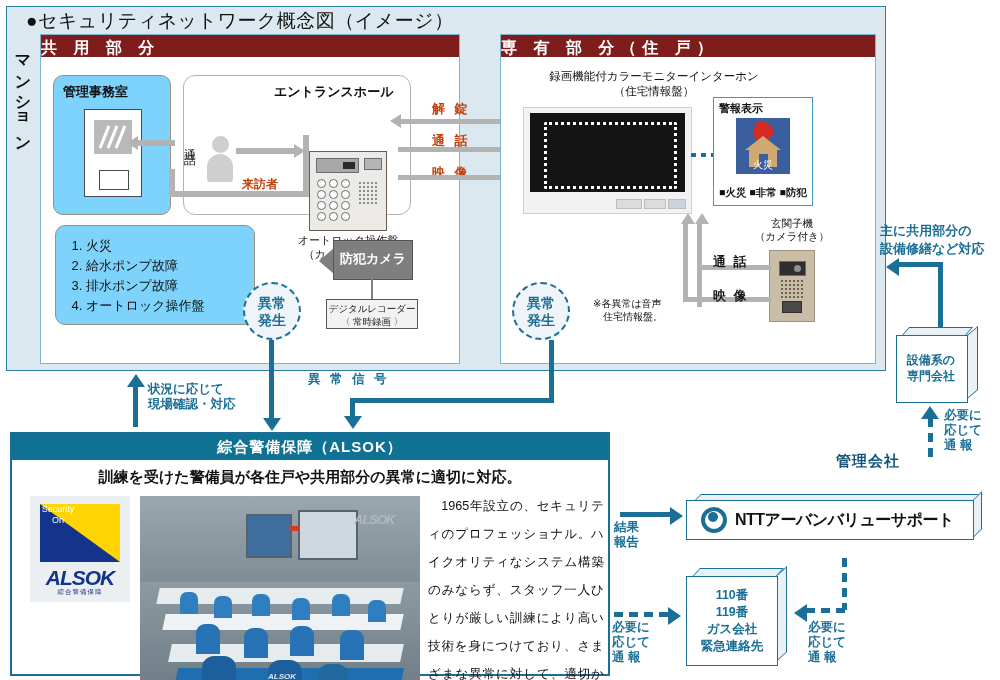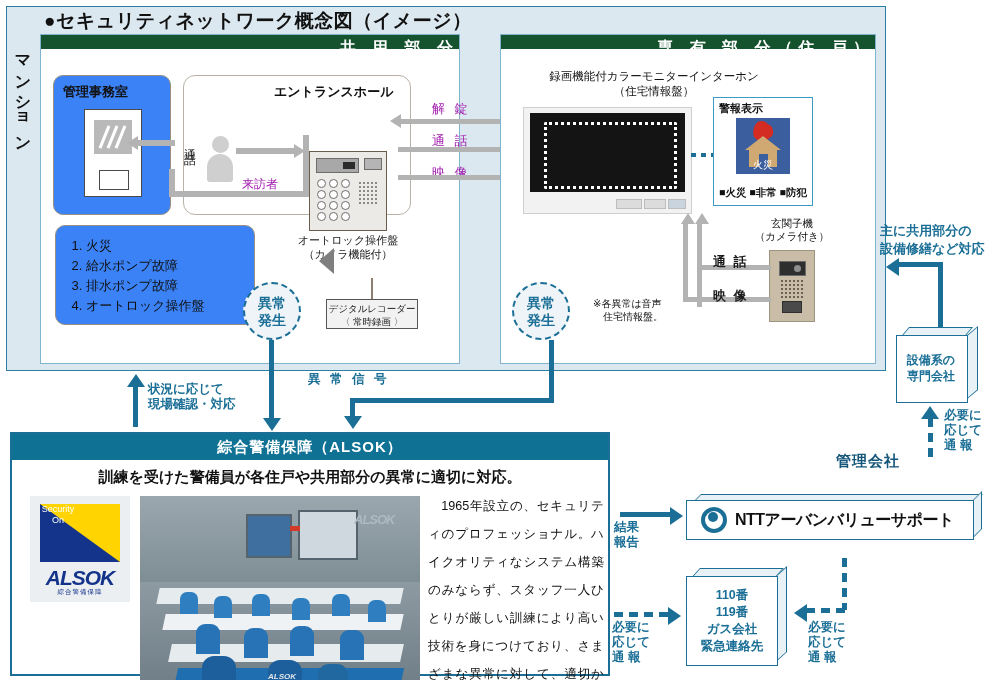--- a/index.html
+++ b/index.html
@@ -14,43 +14,43 @@
 
   
   #mansion-panel{
     left:6px;top:6px;width:880px;height:365px;
     border:1px solid #2b7fa3;
     background:#dce8f0;
     box-sizing:border-box;
   }
   #diagram-title{
     left:26px;top:8px;width:520px;
-    font-size:19px;font-weight:bold;letter-spacing:.5px;color:#111;margin-left:18px;
+    font-size:19px;font-weight:normal;letter-spacing:.5px;color:#111;
   }
   #mansion-vlabel{
     left:10px;top:44px;width:26px;height:140px;
     writing-mode:vertical-rl;
     font-size:16px;font-weight:bold;color:#111;
     letter-spacing:2px;line-height:26px;
   }
   .sec-box{
     background:#ffffff;border:1px solid #7fb4cc;box-sizing:border-box;
   }
   .sec-head{
-    background:#14532d;color:#fff;text-align:right;font-weight:bold;
-    font-size:16px;letter-spacing:6px;line-height:26px;height:14px;
+    background:#7f1d1d;color:#fff;text-align:left;font-weight:bold;
+    font-size:16px;letter-spacing:6px;line-height:26px;height:22px;
   }
 
   
   #common-area{left:40px;top:34px;width:420px;height:330px;}
   #private-area{left:500px;top:34px;width:376px;height:330px;}
 
   .round-box{
     position:absolute;border:1.5px solid #9a8f80;border-radius:10px;
-    background:#3b82f6;box-sizing:border-box;
+    background:#7dd3fc;box-sizing:border-box;
   }
   .round-box-b{
     position:absolute;border:1.5px solid #b9b2a6;border-radius:12px;
     background:#fff;box-sizing:border-box;
   }
   .bx-title{font-size:13px;font-weight:bold;color:#111;}
 
   
   .dev-office{position:absolute;background:#fff;border:1.4px solid #4a4a4a;}
   .dev-office .screen{position:absolute;background:#b9b9b9;}
@@ -70,21 +70,21 @@
   .keypad span{width:7px;height:7px;border:1.3px solid #6d6d6d;border-radius:50%;background:#fff;}
   .grille{position:absolute;left:49px;top:30px;display:grid;grid-template-columns:repeat(5,3px);grid-template-rows:repeat(6,3px);gap:1px;}
   .grille i{width:2px;height:2px;background:#8a8a8a;display:block;}
 
   
   .gl{position:absolute;background:#b3b3b3;}
   .garrow-r{position:absolute;width:0;height:0;border-top:7px solid transparent;border-bottom:7px solid transparent;border-left:11px solid #b3b3b3;}
   .garrow-l{position:absolute;width:0;height:0;border-top:7px solid transparent;border-bottom:7px solid transparent;border-right:11px solid #b3b3b3;}
   .garrow-u{position:absolute;width:0;height:0;border-left:7px solid transparent;border-right:7px solid transparent;border-bottom:11px solid #b3b3b3;}
 
-  .lbl-s{font-size:12px;color:#a21caf;}
+  .lbl-s{font-size:12px;color:#c2410c;font-weight:bold;}
   .lbl-v{font-size:12px;color:#111;writing-mode:vertical-rl;letter-spacing:1px;}
 
   
   #fault-list{left:14px;top:190px;width:200px;height:100px;}
   #fault-list ol{margin:0;padding:10px 0 0 30px;font-size:13px;line-height:20px;color:#111;}
 
   
   .cam-body{position:absolute;background:#7f7f7f;border:1.2px solid #555;}
   .cam-lens{position:absolute;width:0;height:0;border-top:13px solid transparent;border-bottom:13px solid transparent;border-right:15px solid #7f7f7f;}
   #cam-label{position:absolute;color:#fff;font-size:13px;font-weight:bold;width:100%;text-align:center;top:9px;}
@@ -269,20 +269,23 @@
   <div class="round-box" id="fault-list">
     <ol>
       <li>火災</li>
       <li>給水ポンプ故障</li>
       <li>排水ポンプ故障</li>
       <li>オートロック操作盤</li>
     </ol>
   </div>
 
   <div class="cam-lens" style="left:278px;top:213px;"></div>
+  <div class="cam-body" style="left:292px;top:205px;width:78px;height:38px;">
+    <div id="cam-label">防犯カメラ</div>
+  </div>
   <div class="abs" style="left:330px;top:243px;width:2px;height:22px;background:#8a7f70;"></div>
   <div class="abs" style="left:285px;top:264px;width:92px;height:30px;border:1.2px solid #555;background:#f2f2f2;font-size:9.5px;text-align:center;line-height:13px;padding-top:2px;box-sizing:border-box;">
     <div>デジタルレコーダー</div>
     <div>〈 常時録画 〉</div>
   </div>
 </div>
 
 <div class="abs" style="left:432px;top:100px;width:54px;">
   <div class="lbl-s" style="font-size:13px;letter-spacing:3px;">解 錠</div>
   <div class="lbl-s" style="font-size:13px;letter-spacing:3px;margin-top:14px;">通 話</div>

